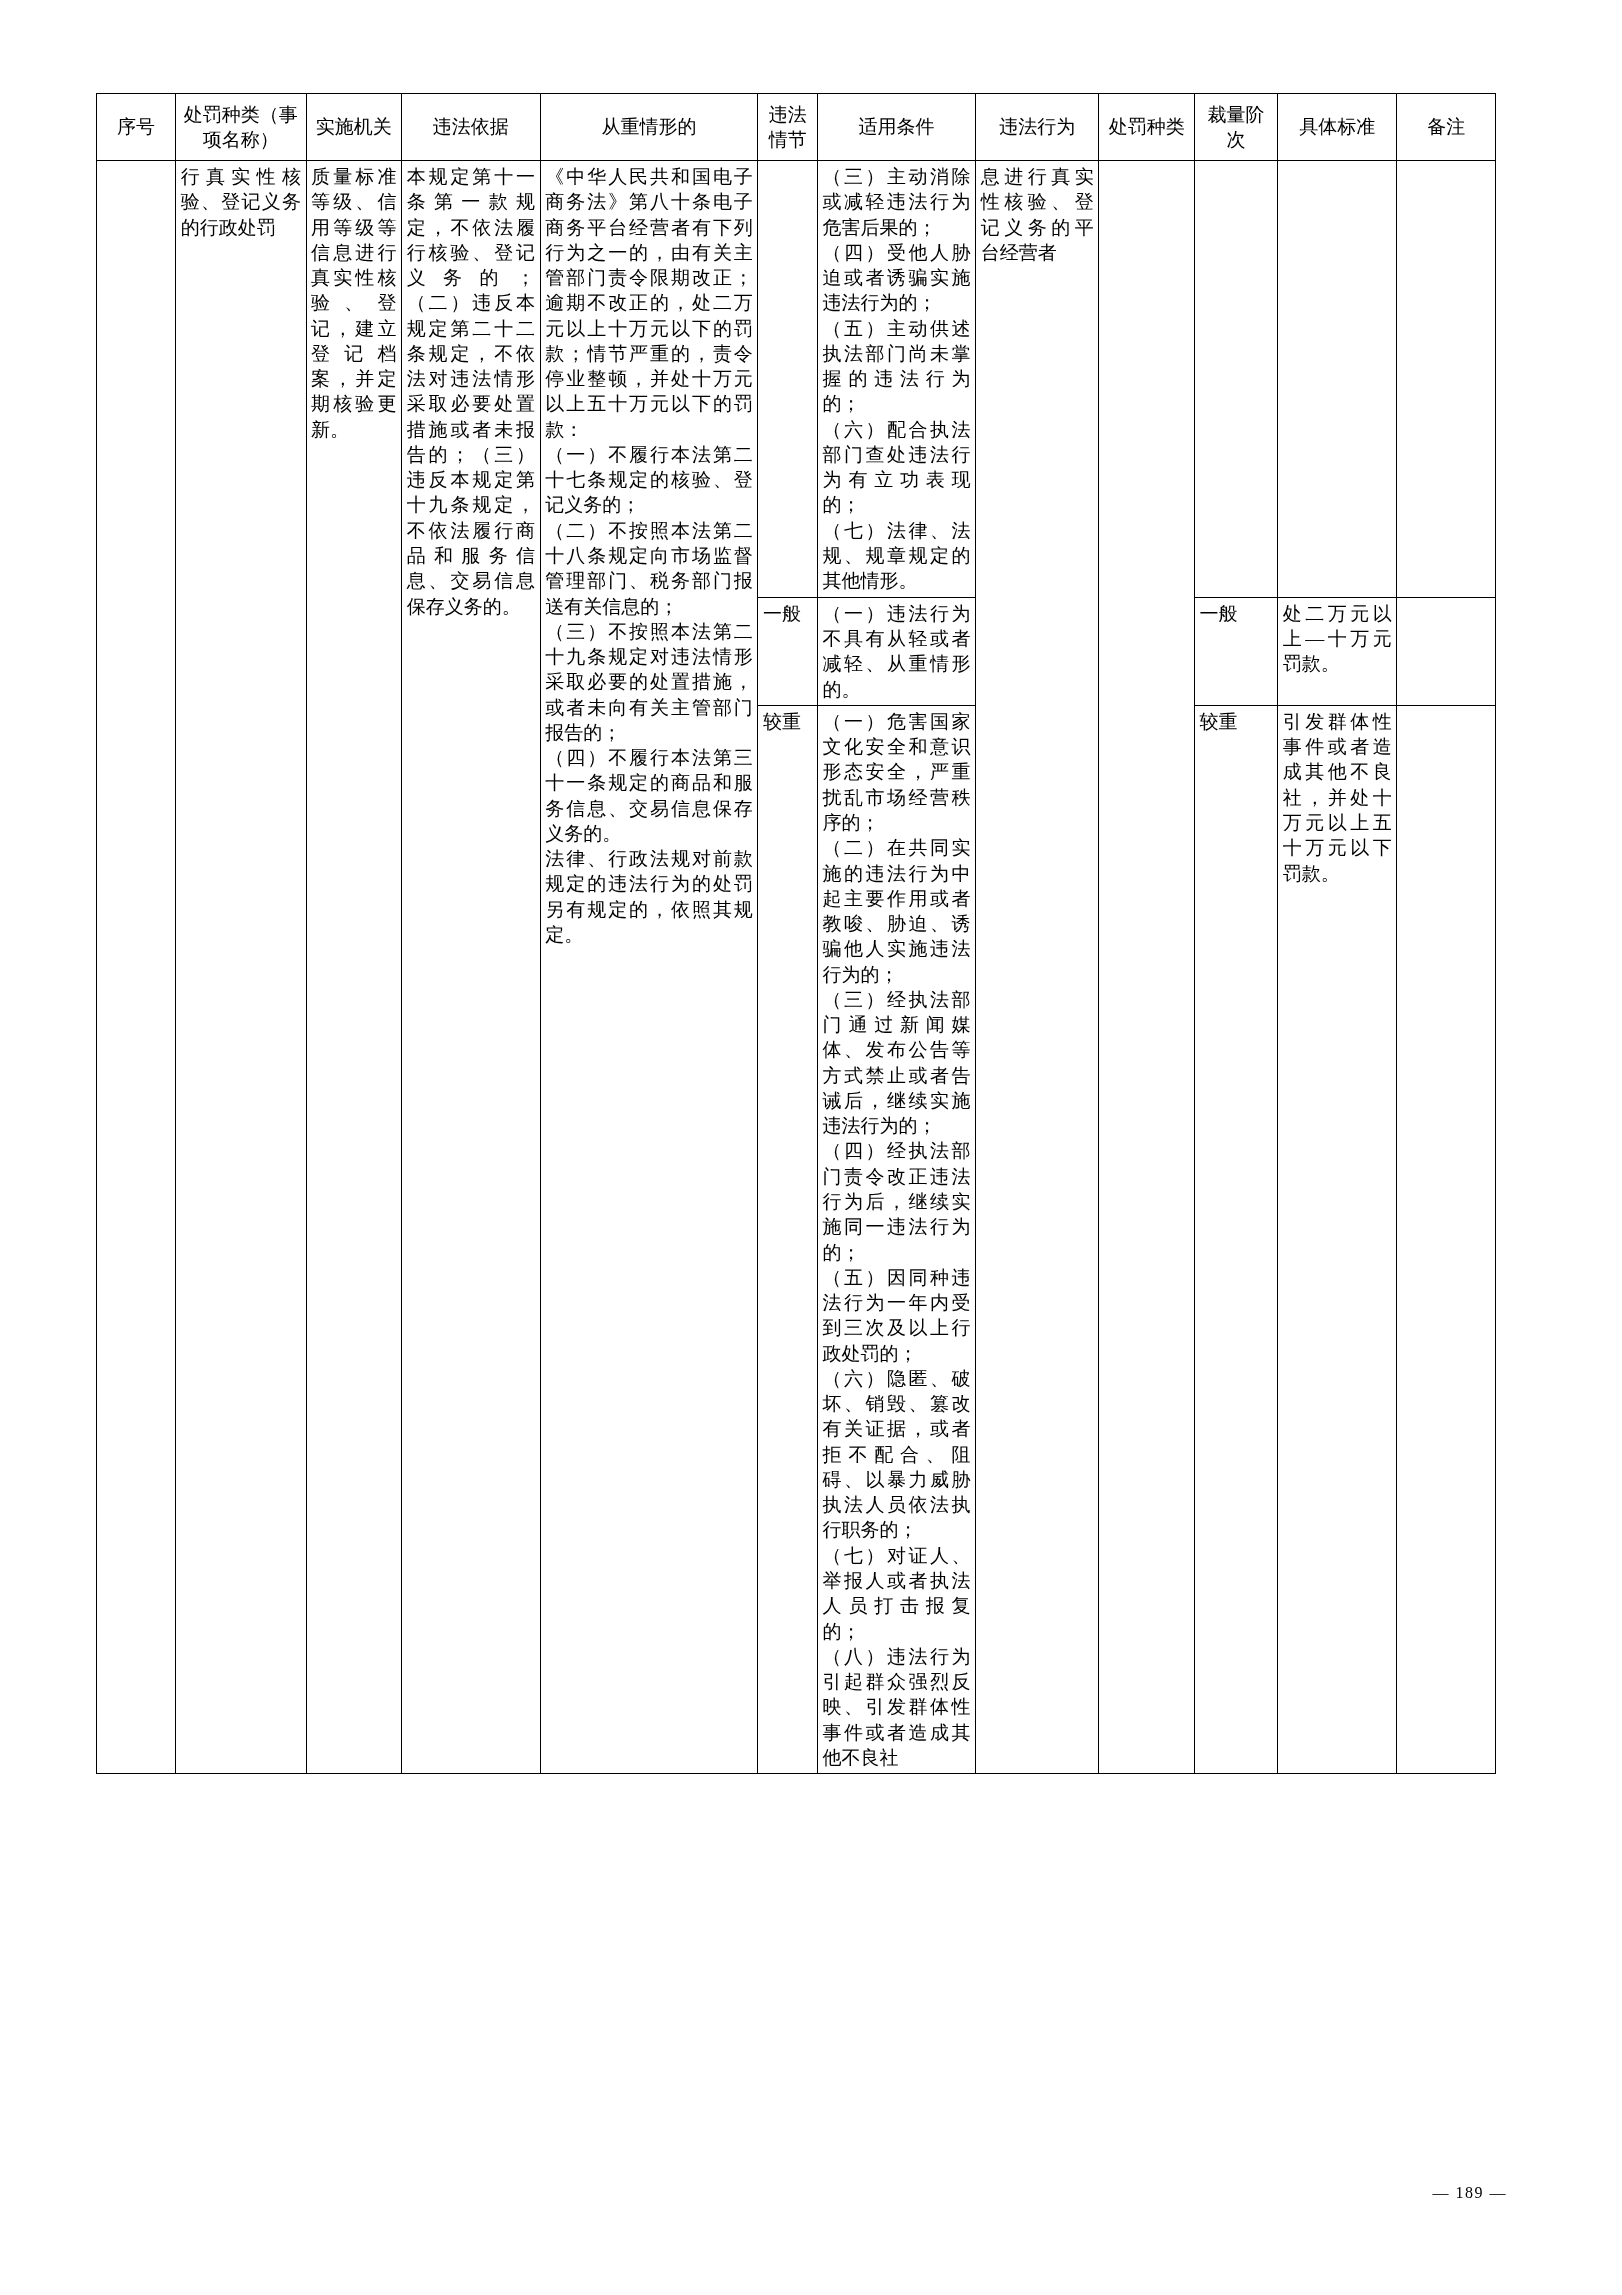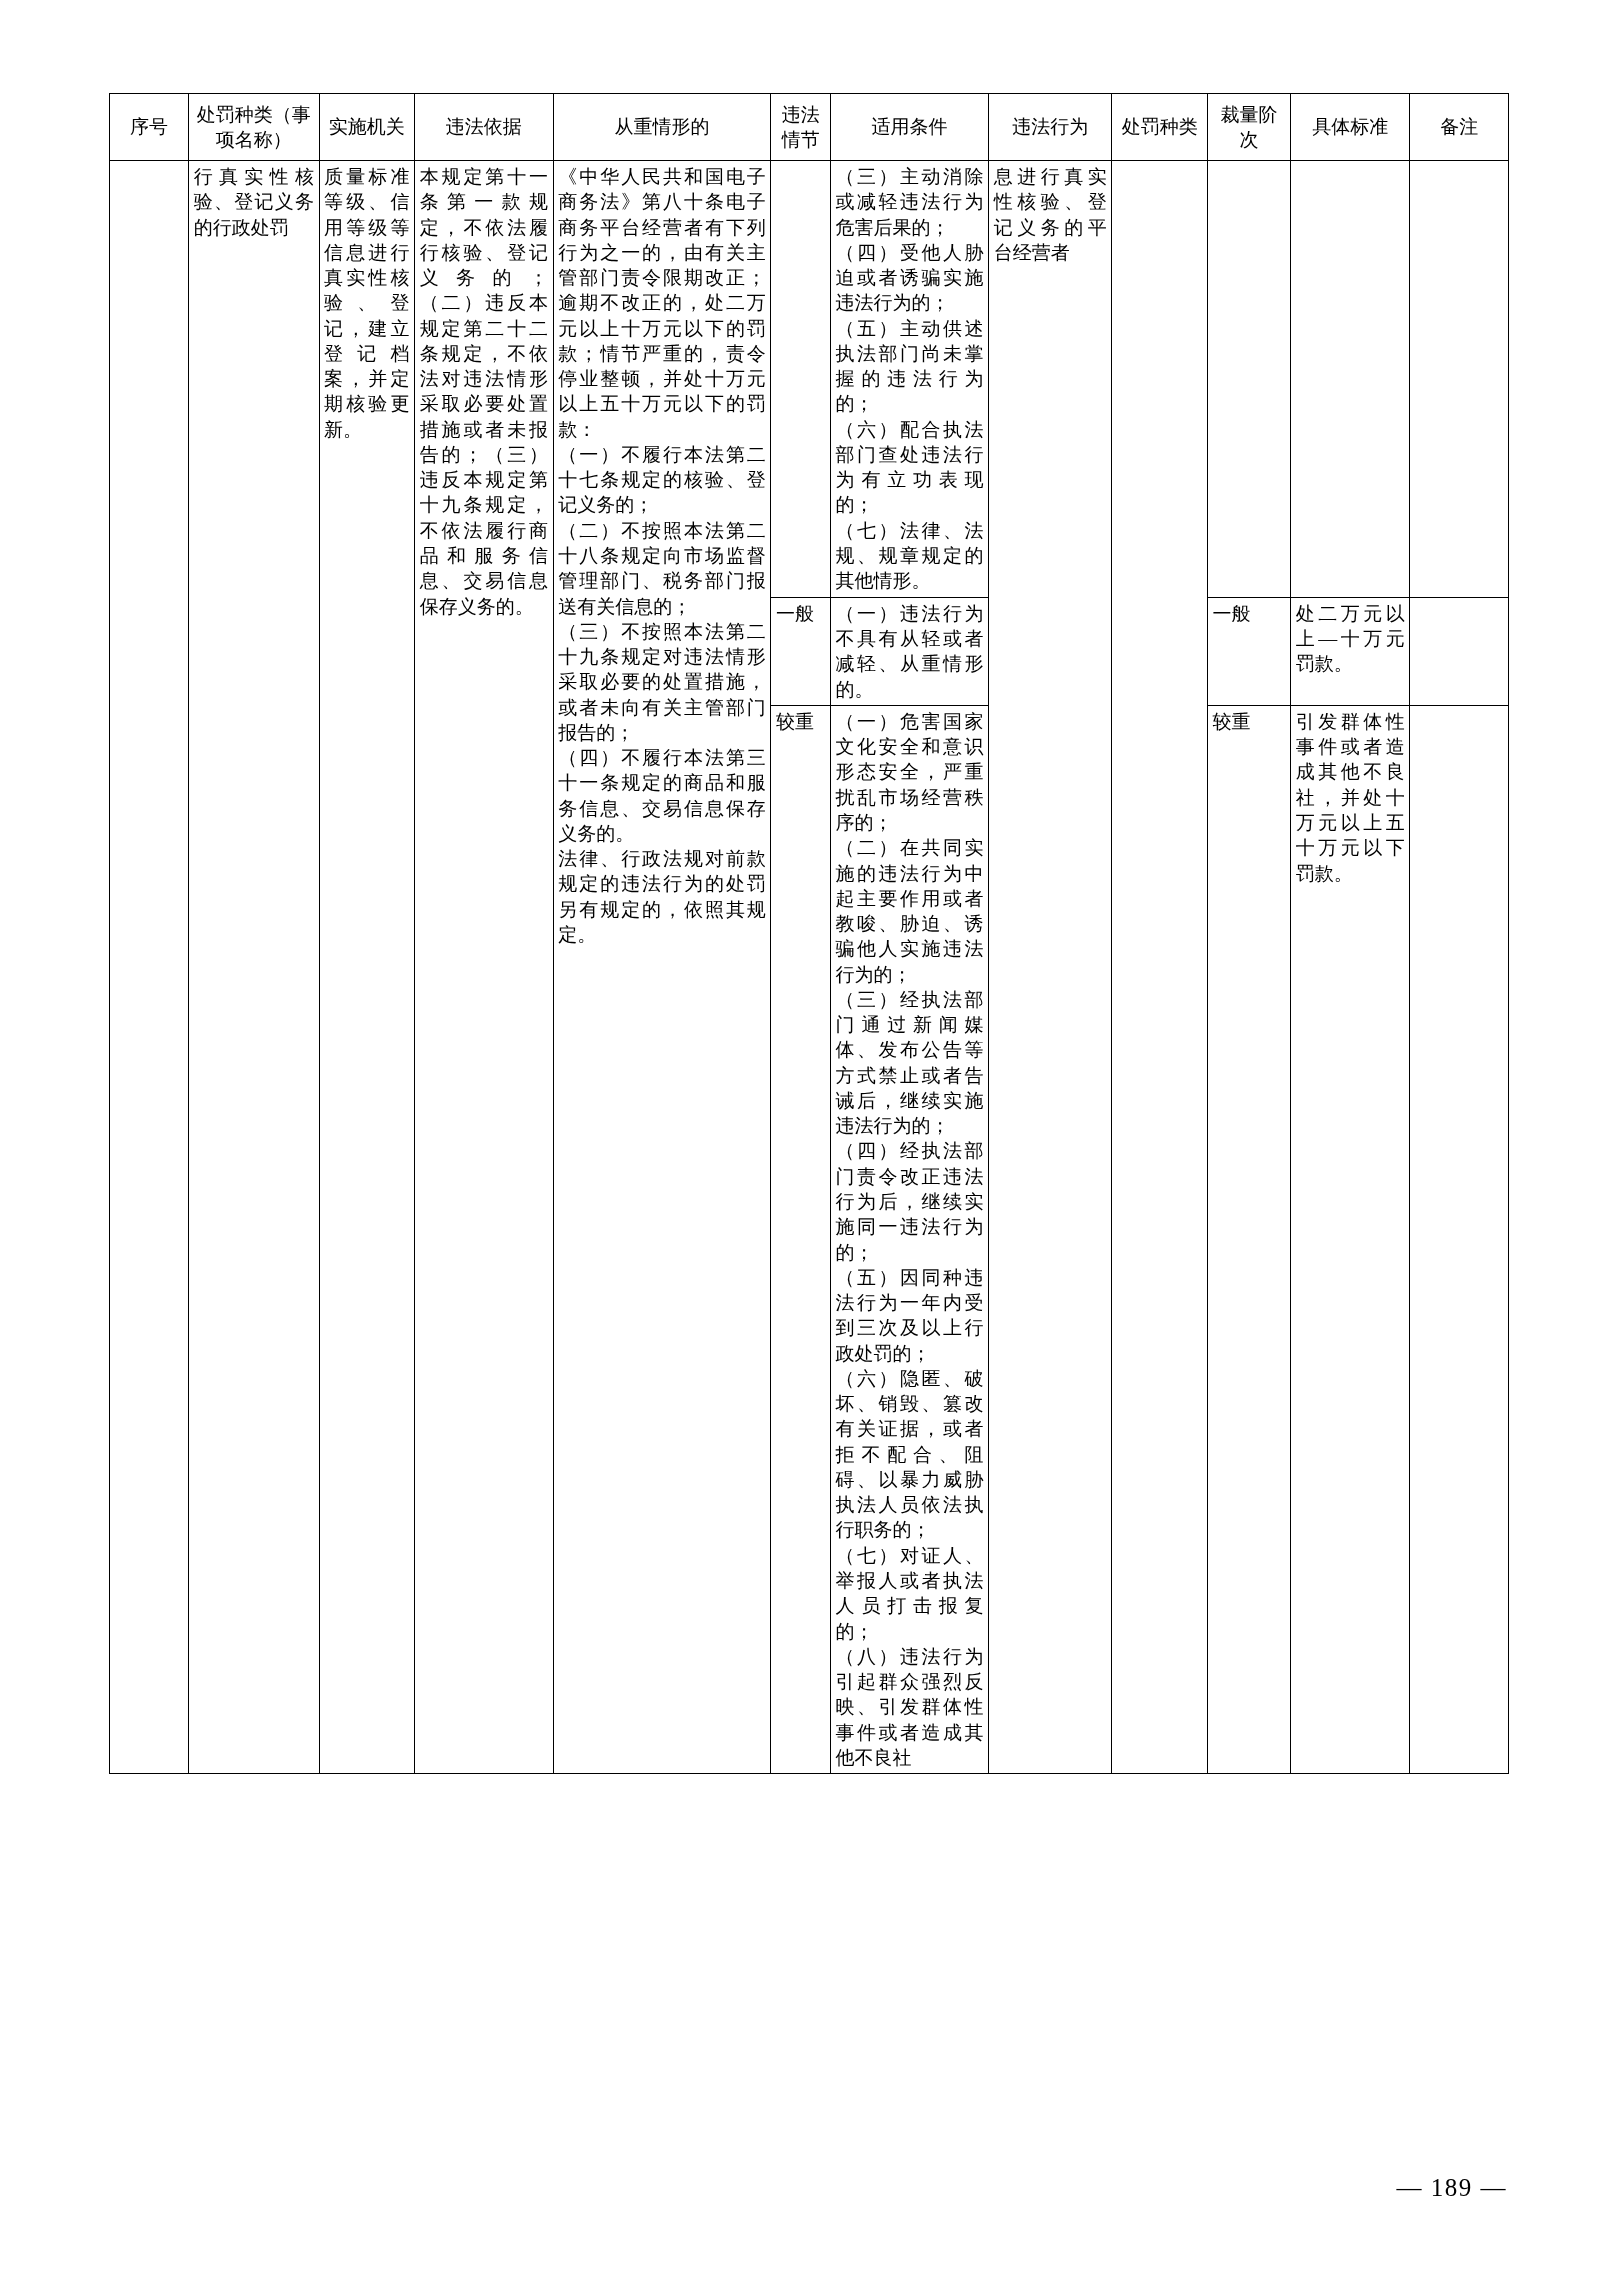--- a/index.html
+++ b/index.html
@@ -18,21 +18,21 @@
     position: relative;
     width: 1623px;
     height: 2295px;
     box-sizing: border-box;
     padding: 93px 116px 0 93px;
   }
   table.reg-table {
     border-collapse: collapse;
     table-layout: fixed;
     width: 1400px;
-    margin-left: 16px;
+    margin-left: 3px;
     border: 1.5px solid #000;
   }
   table.reg-table th,
   table.reg-table td {
     border: 1.5px solid #000;
     vertical-align: top;
     padding: 3.1px 4.6px;
     font-size: 19px;
     line-height: 1.33;
     font-family: "Liberation Serif", "DejaVu Serif", serif;
@@ -64,21 +64,21 @@
     vertical-align: middle;
   }
   .cell-text {
     display: block;
     white-space: pre-wrap;
   }
   .page-number {
     position: absolute;
     right: 116px;
     bottom: 93px;
-    font-size: 25px;
+    font-size: 16px;
     letter-spacing: 1.5px;
     font-family: "Liberation Serif", "DejaVu Serif", serif;
   }
 </style>
 </head>
 <body>
 
 <div class="page">
 
   <table class="reg-table">

